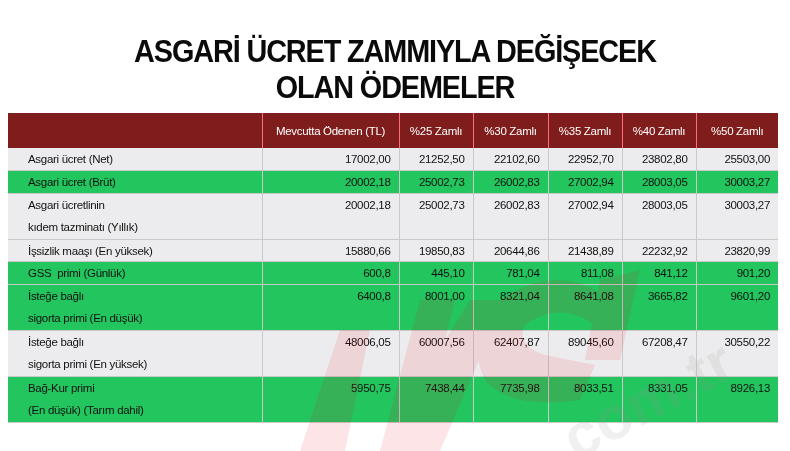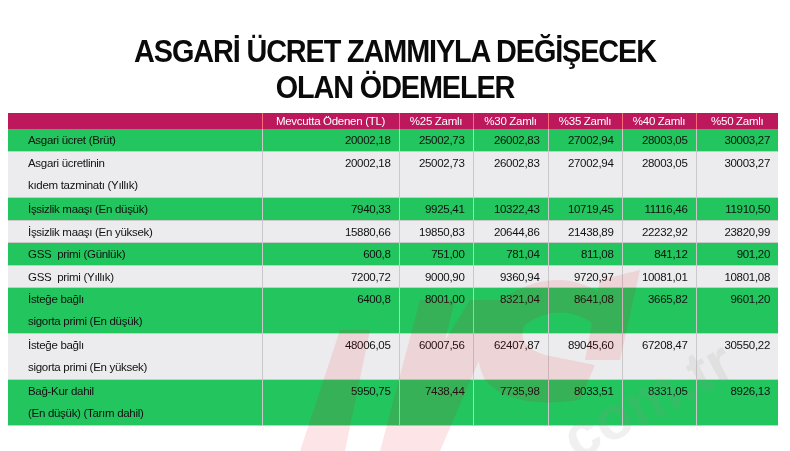--- a/index.html
+++ b/index.html
@@ -34,24 +34,24 @@
     }
     table.data col.c0 { width: 254px; }
     table.data col.c1 { width: 137px; }
     table.data col.c2 { width: 74px; }
     table.data col.c3 { width: 75px; }
     table.data col.c4 { width: 74px; }
     table.data col.c5 { width: 74px; }
     table.data col.c6 { width: 82px; }
 
     table.data th {
-      background: #be185d;
+      background: #7f1d1d;
       color: #ffffff;
       font-weight: 400;
-      height: 16px;
+      height: 35px;
       text-align: center;
       border-left: 1px solid #ff6b76;
       padding: 0 4px;
       white-space: nowrap;
     }
     table.data th:first-child { border-left: none; }
 
     table.data td {
       height: 22.5px;
       border-left: 1px solid #c9c9c9;
@@ -98,20 +98,29 @@
         <th></th>
         <th>Mevcutta Ödenen (TL)</th>
         <th>%25 Zamlı</th>
         <th>%30 Zamlı</th>
         <th>%35 Zamlı</th>
         <th>%40 Zamlı</th>
         <th>%50 Zamlı</th>
       </tr>
     </thead>
     <tbody>
+      <tr class="gray">
+        <td><span>Asgari ücret (Net)</span></td>
+        <td class="num">17002,00</td>
+        <td class="num">21252,50</td>
+        <td class="num">22102,60</td>
+        <td class="num">22952,70</td>
+        <td class="num">23802,80</td>
+        <td class="num">25503,00</td>
+      </tr>
       <tr class="white">
         <td><span>Asgari ücret (Brüt)</span></td>
         <td class="num">20002,18</td>
         <td class="num">25002,73</td>
         <td class="num">26002,83</td>
         <td class="num">27002,94</td>
         <td class="num">28003,05</td>
         <td class="num">30003,27</td>
       </tr>
       <tr class="gray tall">
@@ -119,55 +128,37 @@
           <span>Asgari ücretlinin</span>
           <span class="sub">kıdem tazminatı (Yıllık)</span>
         </td>
         <td class="num">20002,18</td>
         <td class="num">25002,73</td>
         <td class="num">26002,83</td>
         <td class="num">27002,94</td>
         <td class="num">28003,05</td>
         <td class="num">30003,27</td>
       </tr>
-      <tr class="white">
-        <td><span>İşsizlik maaşı (En düşük)</span></td>
-        <td class="num">7940,33</td>
-        <td class="num">9925,41</td>
-        <td class="num">10322,43</td>
-        <td class="num">10719,45</td>
-        <td class="num">11116,46</td>
-        <td class="num">11910,50</td>
-      </tr>
       <tr class="gray">
         <td><span>İşsizlik maaşı (En yüksek)</span></td>
         <td class="num">15880,66</td>
         <td class="num">19850,83</td>
         <td class="num">20644,86</td>
         <td class="num">21438,89</td>
         <td class="num">22232,92</td>
         <td class="num">23820,99</td>
       </tr>
       <tr class="white">
         <td><span style="white-space:pre">GSS  primi (Günlük)</span></td>
         <td class="num">600,8</td>
-        <td class="num">751,00</td>
+        <td class="num">445,10</td>
         <td class="num">781,04</td>
         <td class="num">811,08</td>
         <td class="num">841,12</td>
         <td class="num">901,20</td>
-      </tr>
-      <tr class="gray">
-        <td><span style="white-space:pre">GSS  primi (Yıllık)</span></td>
-        <td class="num">7200,72</td>
-        <td class="num">9000,90</td>
-        <td class="num">9360,94</td>
-        <td class="num">9720,97</td>
-        <td class="num">10081,01</td>
-        <td class="num">10801,08</td>
       </tr>
       <tr class="white tall">
         <td>
           <span>İsteğe bağlı</span>
           <span class="sub">sigorta primi (En düşük)</span>
         </td>
         <td class="num">6400,8</td>
         <td class="num">8001,00</td>
         <td class="num">8321,04</td>
         <td class="num">8641,08</td>
@@ -181,21 +172,21 @@
         </td>
         <td class="num">48006,05</td>
         <td class="num">60007,56</td>
         <td class="num">62407,87</td>
         <td class="num">89045,60</td>
         <td class="num">67208,47</td>
         <td class="num">30550,22</td>
       </tr>
       <tr class="white tall">
         <td>
-          <span>Bağ-Kur dahil</span>
+          <span>Bağ-Kur primi</span>
           <span class="sub">(En düşük) (Tarım dahil)</span>
         </td>
         <td class="num">5950,75</td>
         <td class="num">7438,44</td>
         <td class="num">7735,98</td>
         <td class="num">8033,51</td>
         <td class="num">8331,05</td>
         <td class="num">8926,13</td>
       </tr>
     </tbody>

